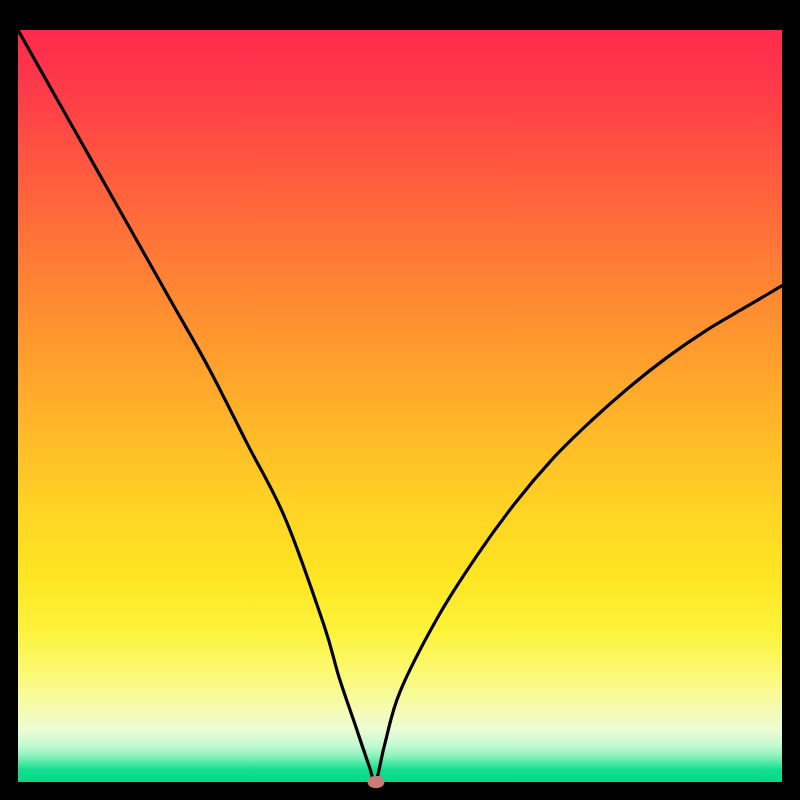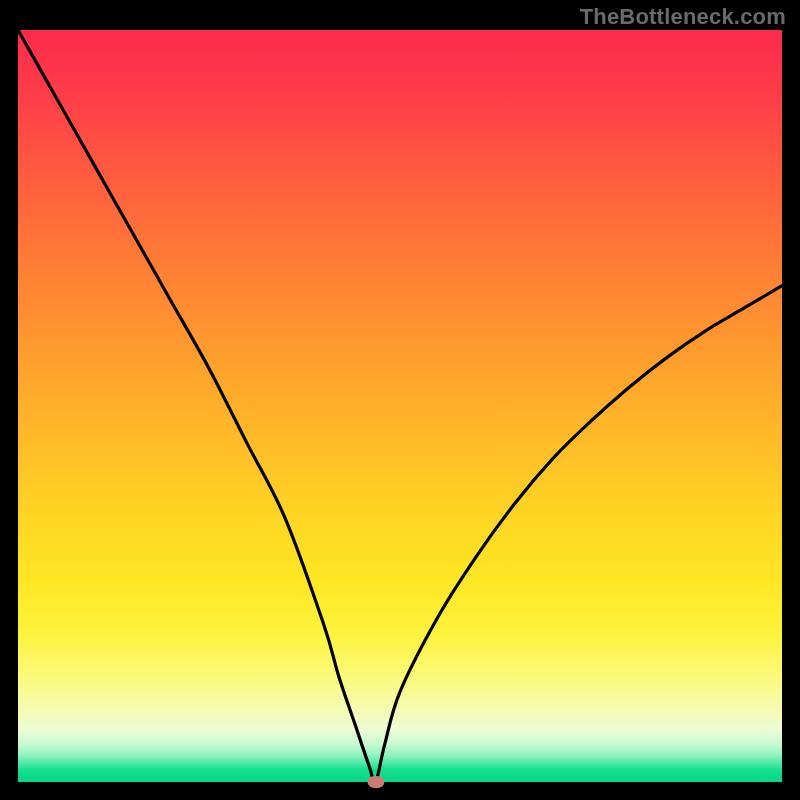--- a/index.html
+++ b/index.html
@@ -68,21 +68,20 @@
     height: 12px;
     border-radius: 7px / 6px;
     background: #cc7a74;
     transform: translate(-50%, -50%);
   }
 </style>
 </head>
 <body>
 
 <div class="frame">
-  <div class="watermark">TheBottleneck.com</div>
 
   <div class="plot">
     <svg class="curve" viewBox="0 0 764 752" preserveAspectRatio="none">
       <path id="curve-path" d="M 0.00 0.00 C 6.37 11.28, 25.47 45.12, 38.20 67.68 C 50.93 90.24, 63.67 112.80, 76.40 135.36 C 89.13 157.92, 101.87 180.48, 114.60 203.04 C 127.33 225.60, 140.07 248.16, 152.80 270.72 C 165.53 293.28, 178.27 314.59, 191.00 338.40 C 203.73 362.21, 216.47 388.53, 229.20 413.60 C 241.93 438.67, 254.67 458.72, 267.40 488.80 C 280.13 518.88, 296.69 567.76, 305.60 594.08 C 314.51 620.40, 315.79 630.43, 320.88 646.72 C 325.97 663.01, 331.07 676.80, 336.16 691.84 C 341.25 706.88, 347.87 726.93, 351.44 736.96 C 355.01 746.99, 355.01 755.76, 357.55 752.00 C 360.10 748.24, 362.65 729.44, 366.72 714.40 C 370.79 699.36, 373.09 683.07, 382.00 661.76 C 390.91 640.45, 407.47 609.12, 420.20 586.56 C 432.93 564.00, 445.67 545.20, 458.40 526.40 C 471.13 507.60, 483.87 490.05, 496.60 473.76 C 509.33 457.47, 522.07 442.43, 534.80 428.64 C 547.53 414.85, 560.27 402.95, 573.00 391.04 C 585.73 379.13, 598.47 367.85, 611.20 357.20 C 623.93 346.55, 636.67 336.52, 649.40 327.12 C 662.13 317.72, 674.87 308.95, 687.60 300.80 C 700.33 292.65, 713.07 285.76, 725.80 278.24 C 738.53 270.72, 757.63 259.44, 764.00 255.68" fill="none" stroke="#000" stroke-width="3.2" stroke-linecap="round" stroke-linejoin="round"></path>
     </svg>
     <div id="marker" class="marker" style="left: 357.552px; top: 752px; background: rgb(204, 122, 116);"></div>
   </div>
 </div>
 
 </body></html>

